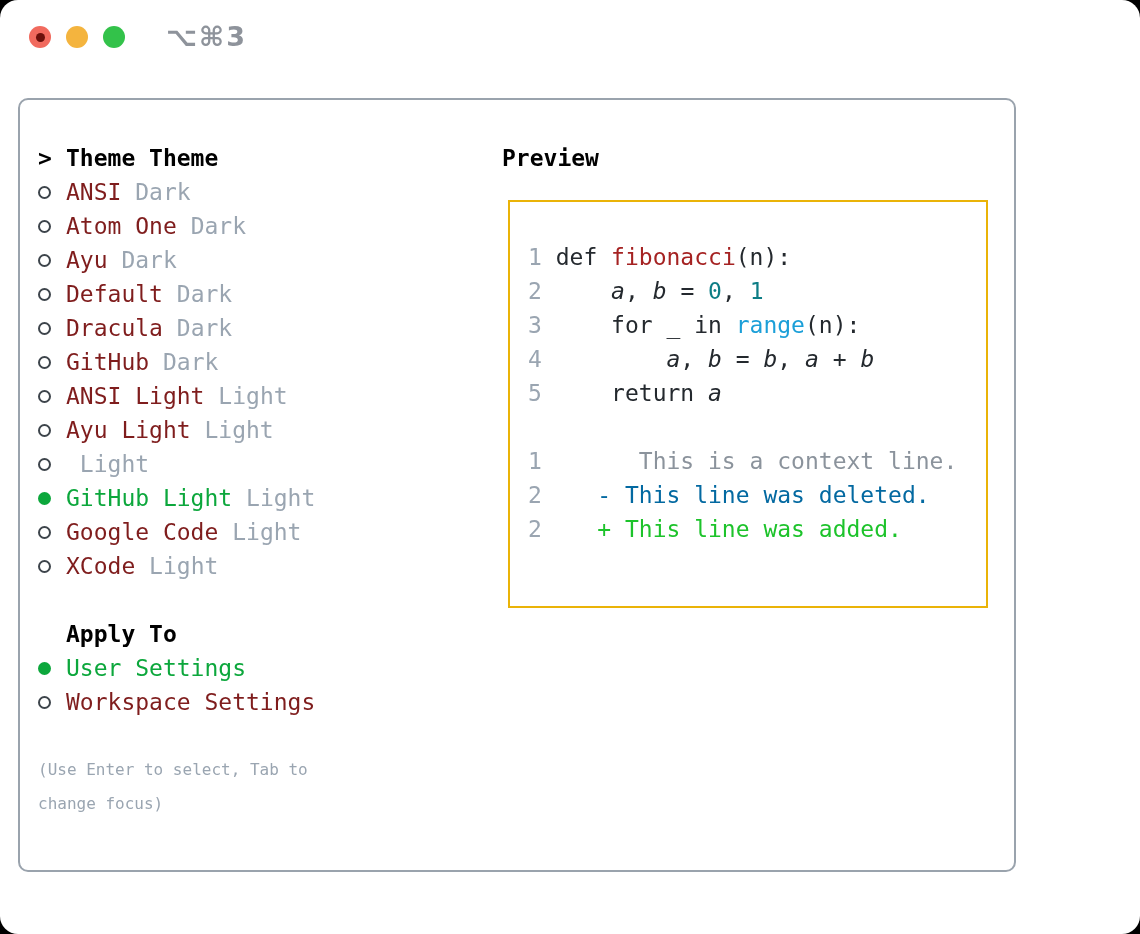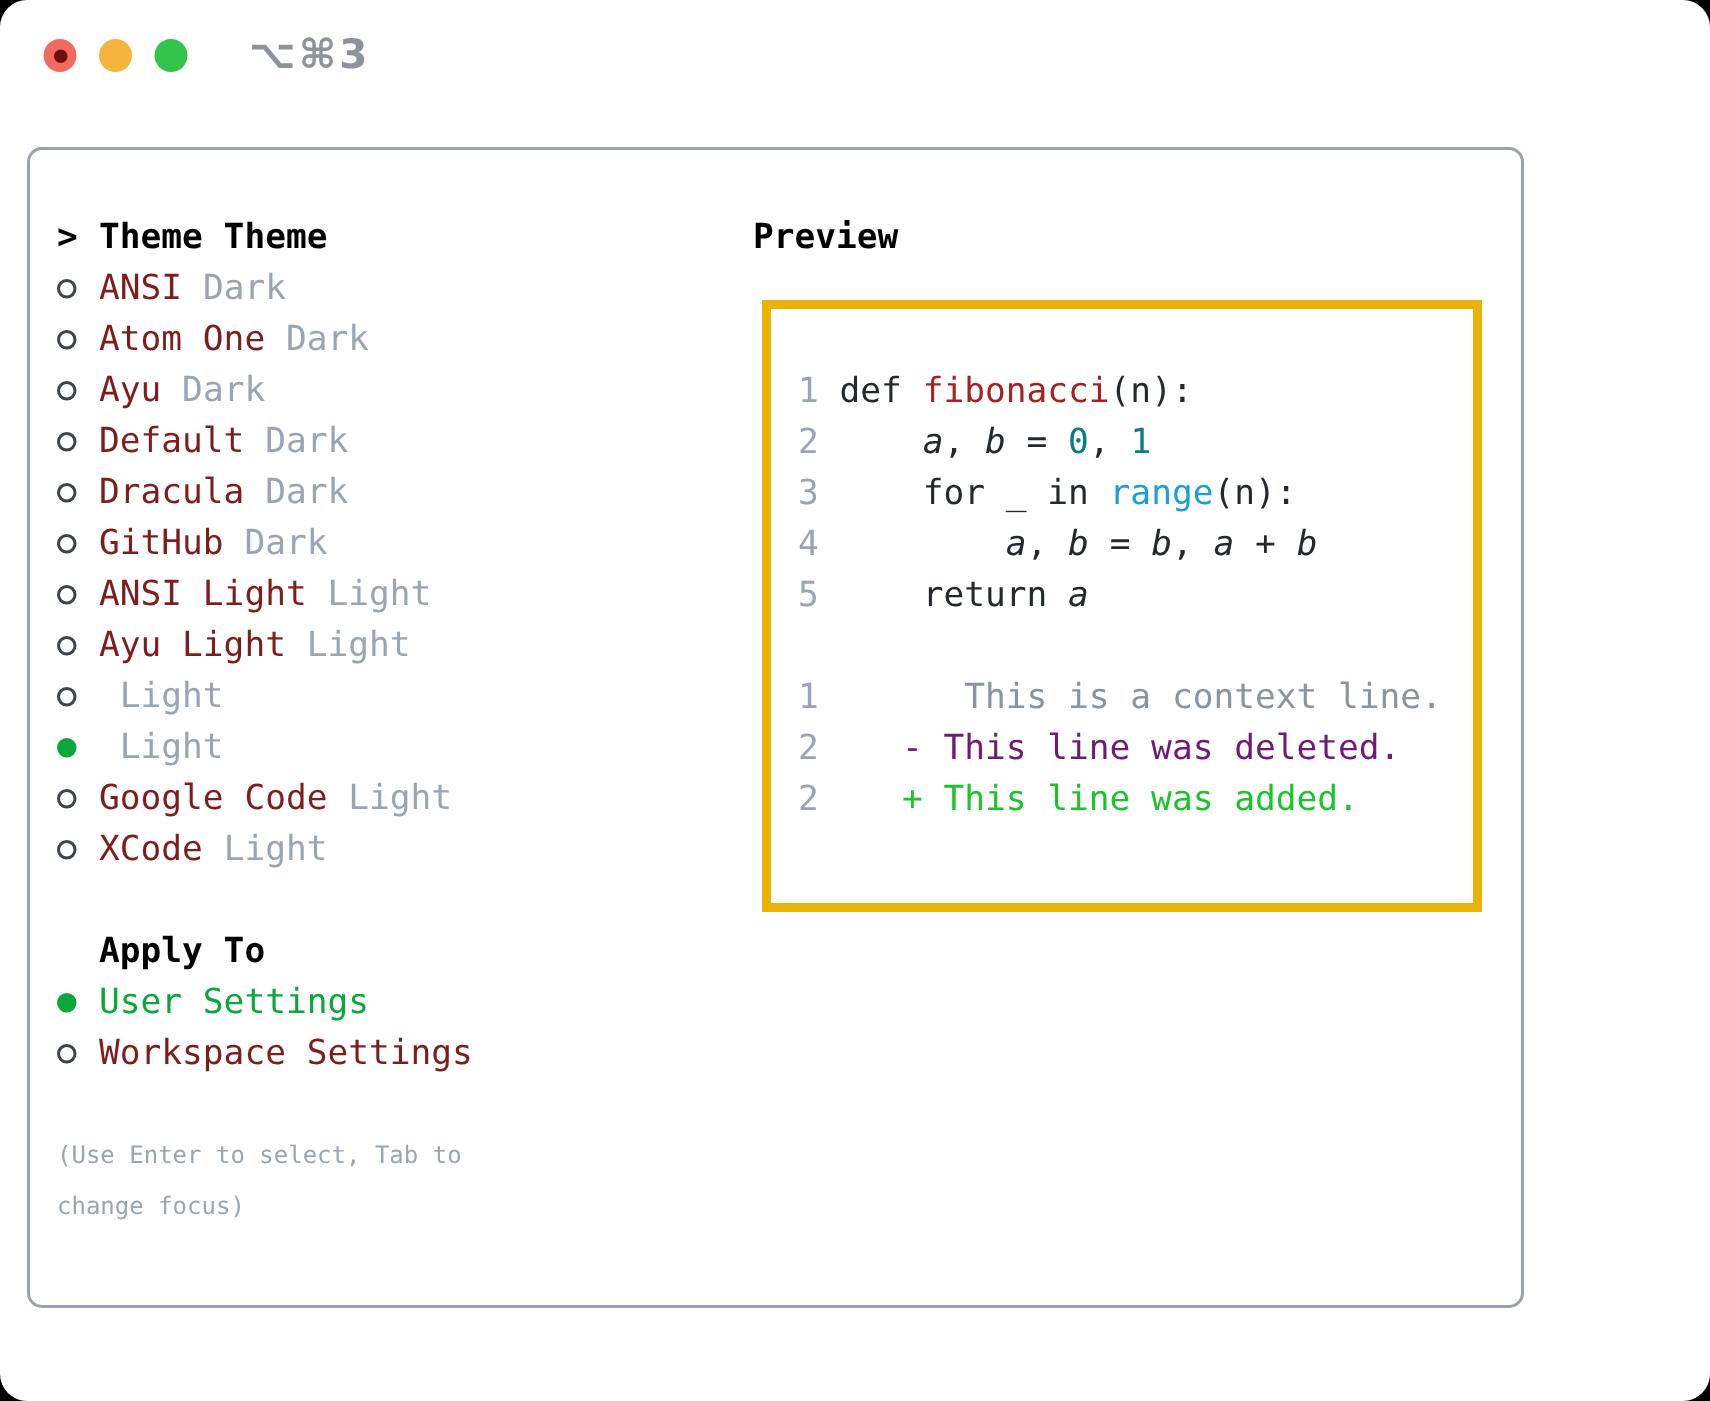--- a/index.html
+++ b/index.html
@@ -33,31 +33,31 @@
   .h { font-weight:bold; color:#000; }
   .name { color:#7f1d1d; }
   .row.selected .name { color:#0ca73c; }
   .tag { color:#9aa5b1; }
   .sp { white-space:pre; }
   .hint { color:#9aa5b1; font-size:16px; line-height:34px; }
 
   .preview-header { position:absolute; left:482px; top:41px; height:34px; line-height:34px;
                     font-size:23px; font-weight:bold; color:#000; }
   .preview-box { position:absolute; left:488px; top:100px; width:480px; height:408px;
-                 box-sizing:border-box; border:6px solid #eab308; background:#fff; }
+                 box-sizing:border-box; border:2px solid #eab308; background:#fff; }
   .code { padding:38px 0 0 18px; font-size:23px; line-height:34px; }
   .cline { white-space:pre; height:34px; }
   .lineno    { color:#9aa5b1; }
   .c-plain   { color:#24292e; }
   .c-func    { color:#a52222; }
   .c-num     { color:#0d7d85; }
   .c-builtin { color:#1b9fd8; }
   .c-var     { color:#24292e; font-style:italic; }
   .c-context { color:#8b939c; }
-  .c-deleted { color:#701a75; }
+  .c-deleted { color:#0369a1; }
   .c-added   { color:#1dc32b; }
 </style>
 </head>
 <body>
 
 <div class="screen">
 
   <div class="traffic">
     <span class="light red">
         <span class="dot"></span>
@@ -77,21 +77,21 @@
       <div id="themes">
           <div class="row option"><span class="marker"><span class="circle"></span></span><span class="name">ANSI</span><span class="sp"> </span><span class="tag">Dark</span></div>
           <div class="row option"><span class="marker"><span class="circle"></span></span><span class="name">Atom One</span><span class="sp"> </span><span class="tag">Dark</span></div>
           <div class="row option"><span class="marker"><span class="circle"></span></span><span class="name">Ayu</span><span class="sp"> </span><span class="tag">Dark</span></div>
           <div class="row option"><span class="marker"><span class="circle"></span></span><span class="name">Default</span><span class="sp"> </span><span class="tag">Dark</span></div>
           <div class="row option"><span class="marker"><span class="circle"></span></span><span class="name">Dracula</span><span class="sp"> </span><span class="tag">Dark</span></div>
           <div class="row option"><span class="marker"><span class="circle"></span></span><span class="name">GitHub</span><span class="sp"> </span><span class="tag">Dark</span></div>
           <div class="row option"><span class="marker"><span class="circle"></span></span><span class="name">ANSI Light</span><span class="sp"> </span><span class="tag">Light</span></div>
           <div class="row option"><span class="marker"><span class="circle"></span></span><span class="name">Ayu Light</span><span class="sp"> </span><span class="tag">Light</span></div>
           <div class="row option"><span class="marker"><span class="circle"></span></span><span class="sp"> </span><span class="tag">Light</span></div>
-          <div class="row option selected"><span class="marker"><span class="circle"></span></span><span class="sp"> </span><span class="tag">Light</span></div>
+          <div class="row option selected"><span class="marker"><span class="circle"></span></span><span class="name">GitHub Light</span><span class="sp"> </span><span class="tag">Light</span></div>
           <div class="row option"><span class="marker"><span class="circle"></span></span><span class="name">Google Code</span><span class="sp"> </span><span class="tag">Light</span></div>
           <div class="row option"><span class="marker"><span class="circle"></span></span><span class="name">XCode</span><span class="sp"> </span><span class="tag">Light</span></div>
         </div>
 
       <div class="row blank"></div>
 
       <div class="row">
         <span class="marker"></span><span class="h">Apply To</span>
       </div>
 

